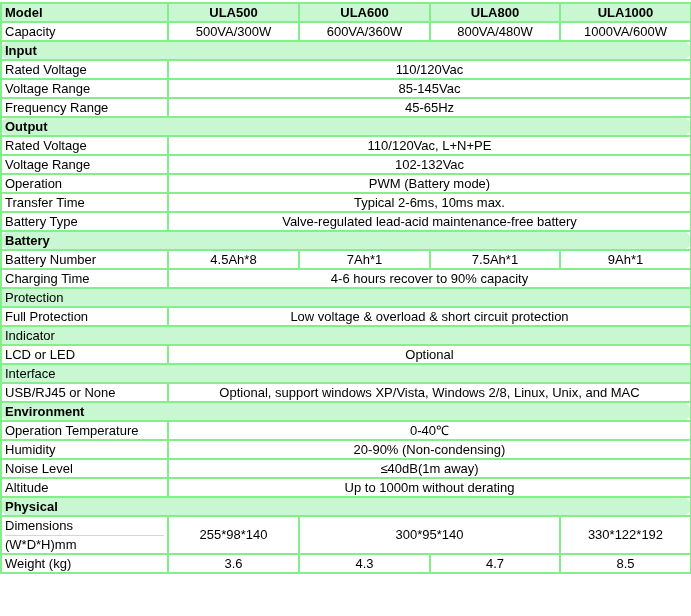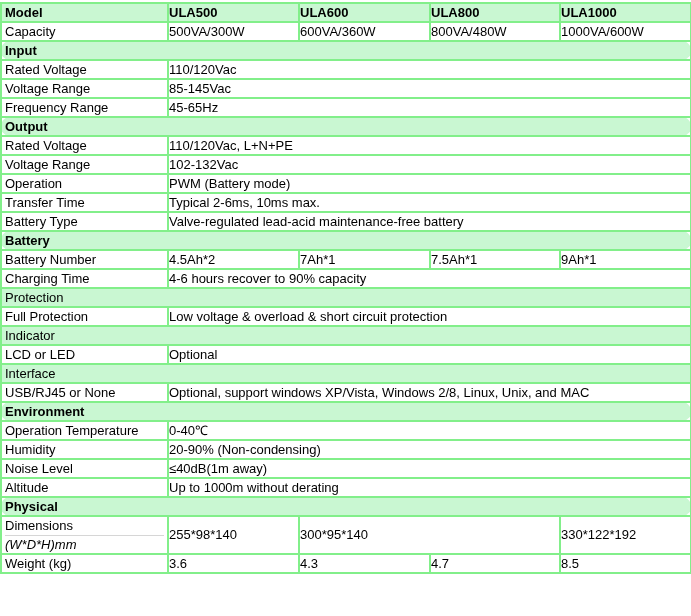--- a/index.html
+++ b/index.html
@@ -21,31 +21,31 @@
   td{
     border:2px solid var(--border);
     height:17px;
     line-height:16px;
     padding:0;
     overflow:hidden;
     white-space:nowrap;
     vertical-align:middle;
   }
   td.label{text-align:left;padding:0 3px;}
-  td.val{}
+  td.val{text-align:center;}
   td.section{
     background:var(--section-bg);
     text-align:left;
     padding:0 3px;
   }
   .bold{font-weight:bold;border-radius:9px;}
   td.head{background:var(--section-bg);font-weight:bold;}
   tr.tall td{height:34px;}
   .lab-line1{border-bottom:1px solid var(--divider);line-height:18px;}
-  .lab-line2{line-height:17px;font-style:italic;}
+  .lab-line2{line-height:17px;}
 </style>
 </head>
 <body>
 
 <table>
   <colgroup>
     <col style="width:167px">
     <col style="width:131px">
     <col style="width:131px">
     <col style="width:130px">
@@ -102,21 +102,21 @@
       </tr>
       <tr>
         <td class="label">Battery Type</td>
         <td colspan="4" class="val">Valve-regulated lead-acid maintenance-free battery</td>
       </tr>
       <tr>
         <td colspan="5" class="section bold">Battery</td>
       </tr>
       <tr>
         <td class="label">Battery Number</td>
-        <td colspan="1" class="val">4.5Ah*2</td>
+        <td colspan="1" class="val">4.5Ah*8</td>
         <td colspan="1" class="val">7Ah*1</td>
         <td colspan="1" class="val">7.5Ah*1</td>
         <td colspan="1" class="val">9Ah*1</td>
       </tr>
       <tr>
         <td class="label">Charging Time</td>
         <td colspan="4" class="val">4-6 hours recover to 90% capacity</td>
       </tr>
       <tr>
         <td colspan="5" class="section">Protection</td>

